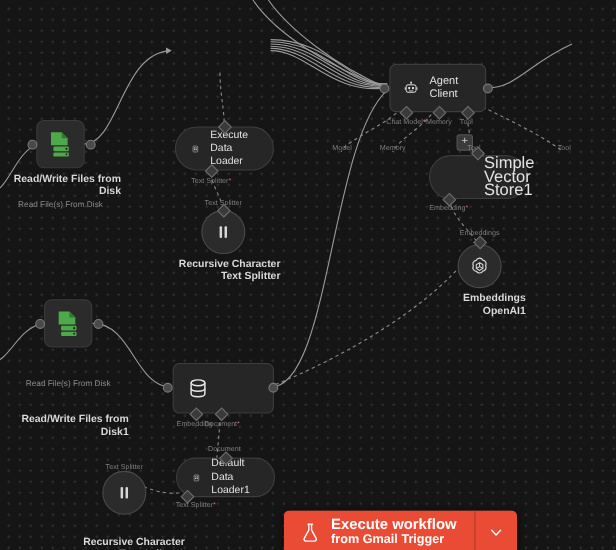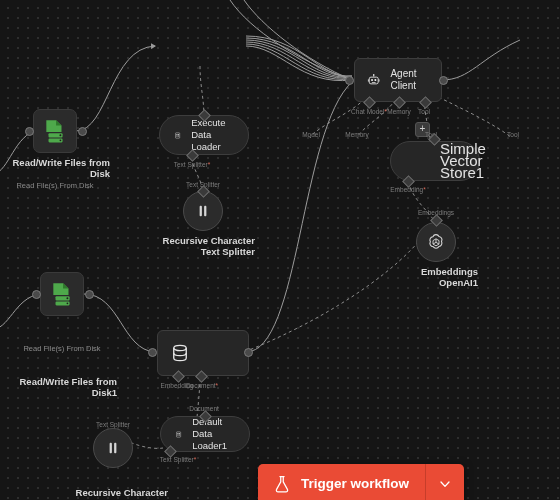--- a/index.html
+++ b/index.html
@@ -372,21 +372,22 @@
     </div>
     <div class="n-title" style="top:44px; white-space:normal; width:110px;margin-top:15px;"><span>Recursive Character Text Splitter2</span></div>
   </div>
 
   <div id="exec-bar">
     <div id="exec-main">
       <svg width="20" height="22" viewBox="0 0 24 24">
         <path d="M9.5 3 h5 M10.5 3 v6.5 L5.5 18.5 c-0.8 1.4 0.2 3 1.8 3 h9.4 c1.6 0 2.6 -1.6 1.8 -3 L13.5 9.5 V3" fill="none" stroke="#ffffff" stroke-width="1.5" stroke-linecap="round" stroke-linejoin="round"></path>
       </svg>
       <span class="txt">
-        <span class="t1">Trigger workflow</span>
+        <span class="t1">Execute workflow</span>
+        <span class="t2">from Gmail Trigger</span>
       </span>
     </div>
     <div id="exec-drop">
       <svg width="16" height="16" viewBox="0 0 24 24">
         <path d="M6 9 L12 15.5 L18 9" fill="none" stroke="#ffffff" stroke-width="2" stroke-linecap="round" stroke-linejoin="round"></path>
       </svg>
     </div>
   </div>
 
 </div>

